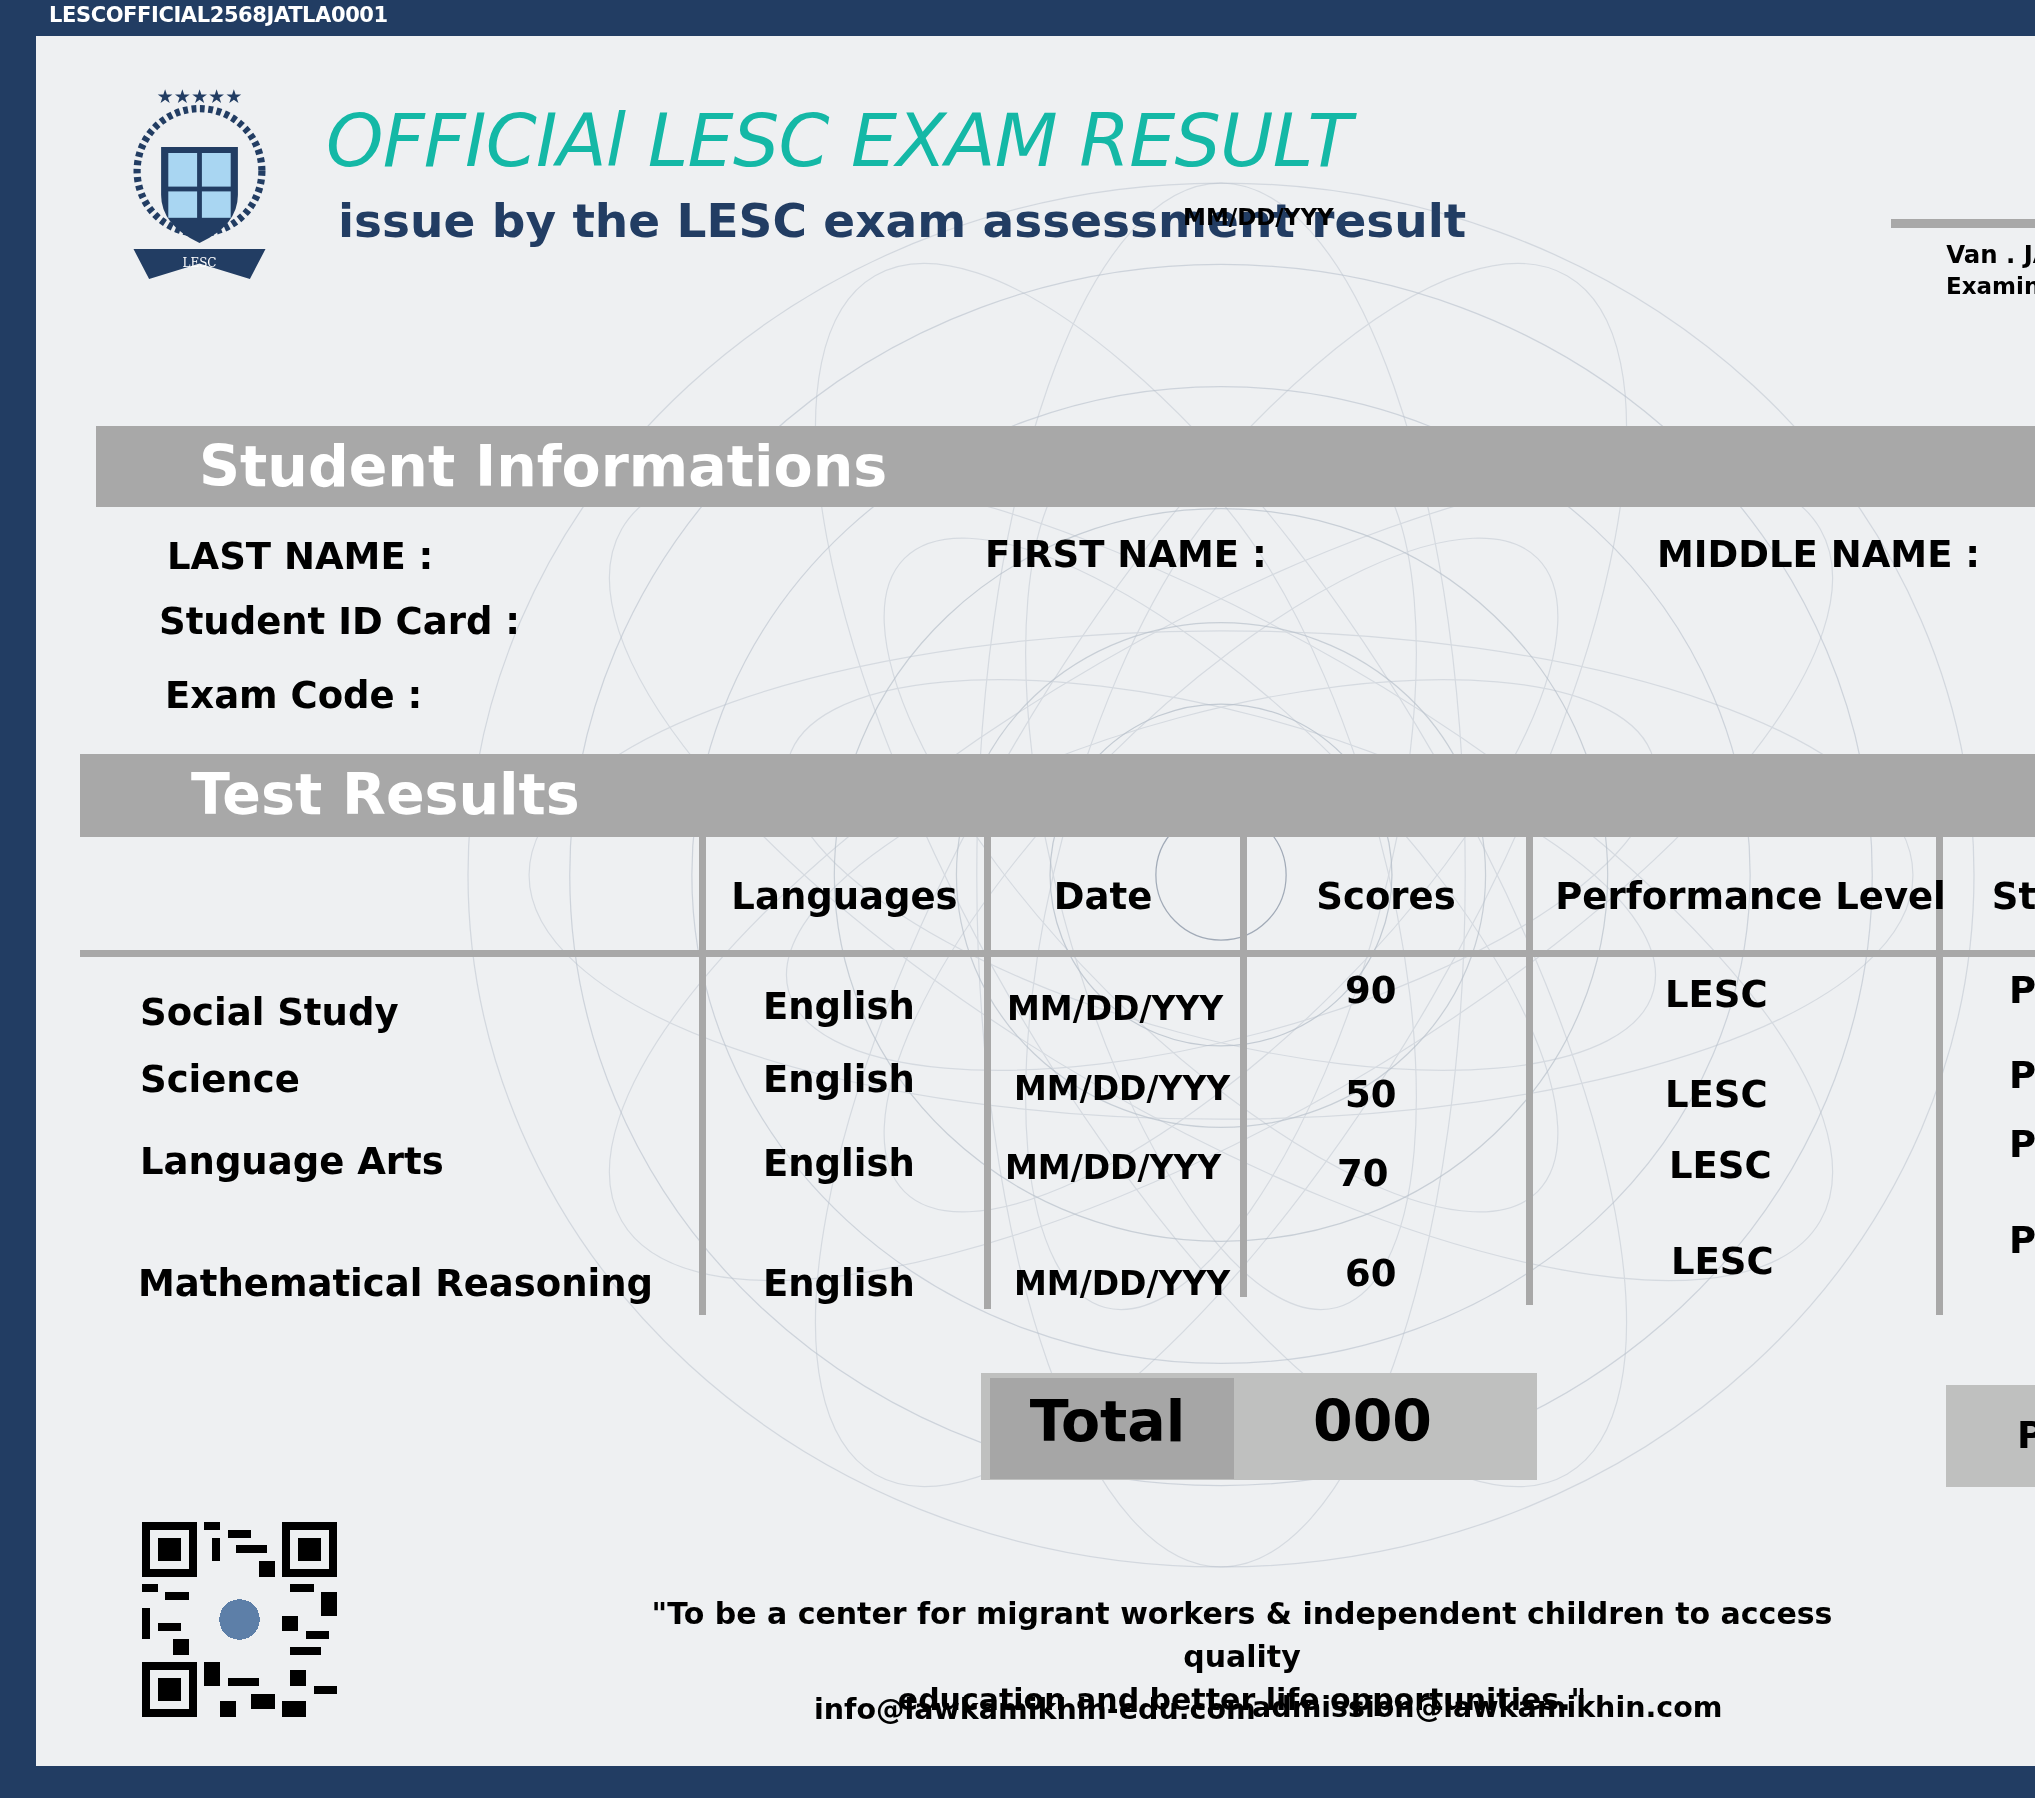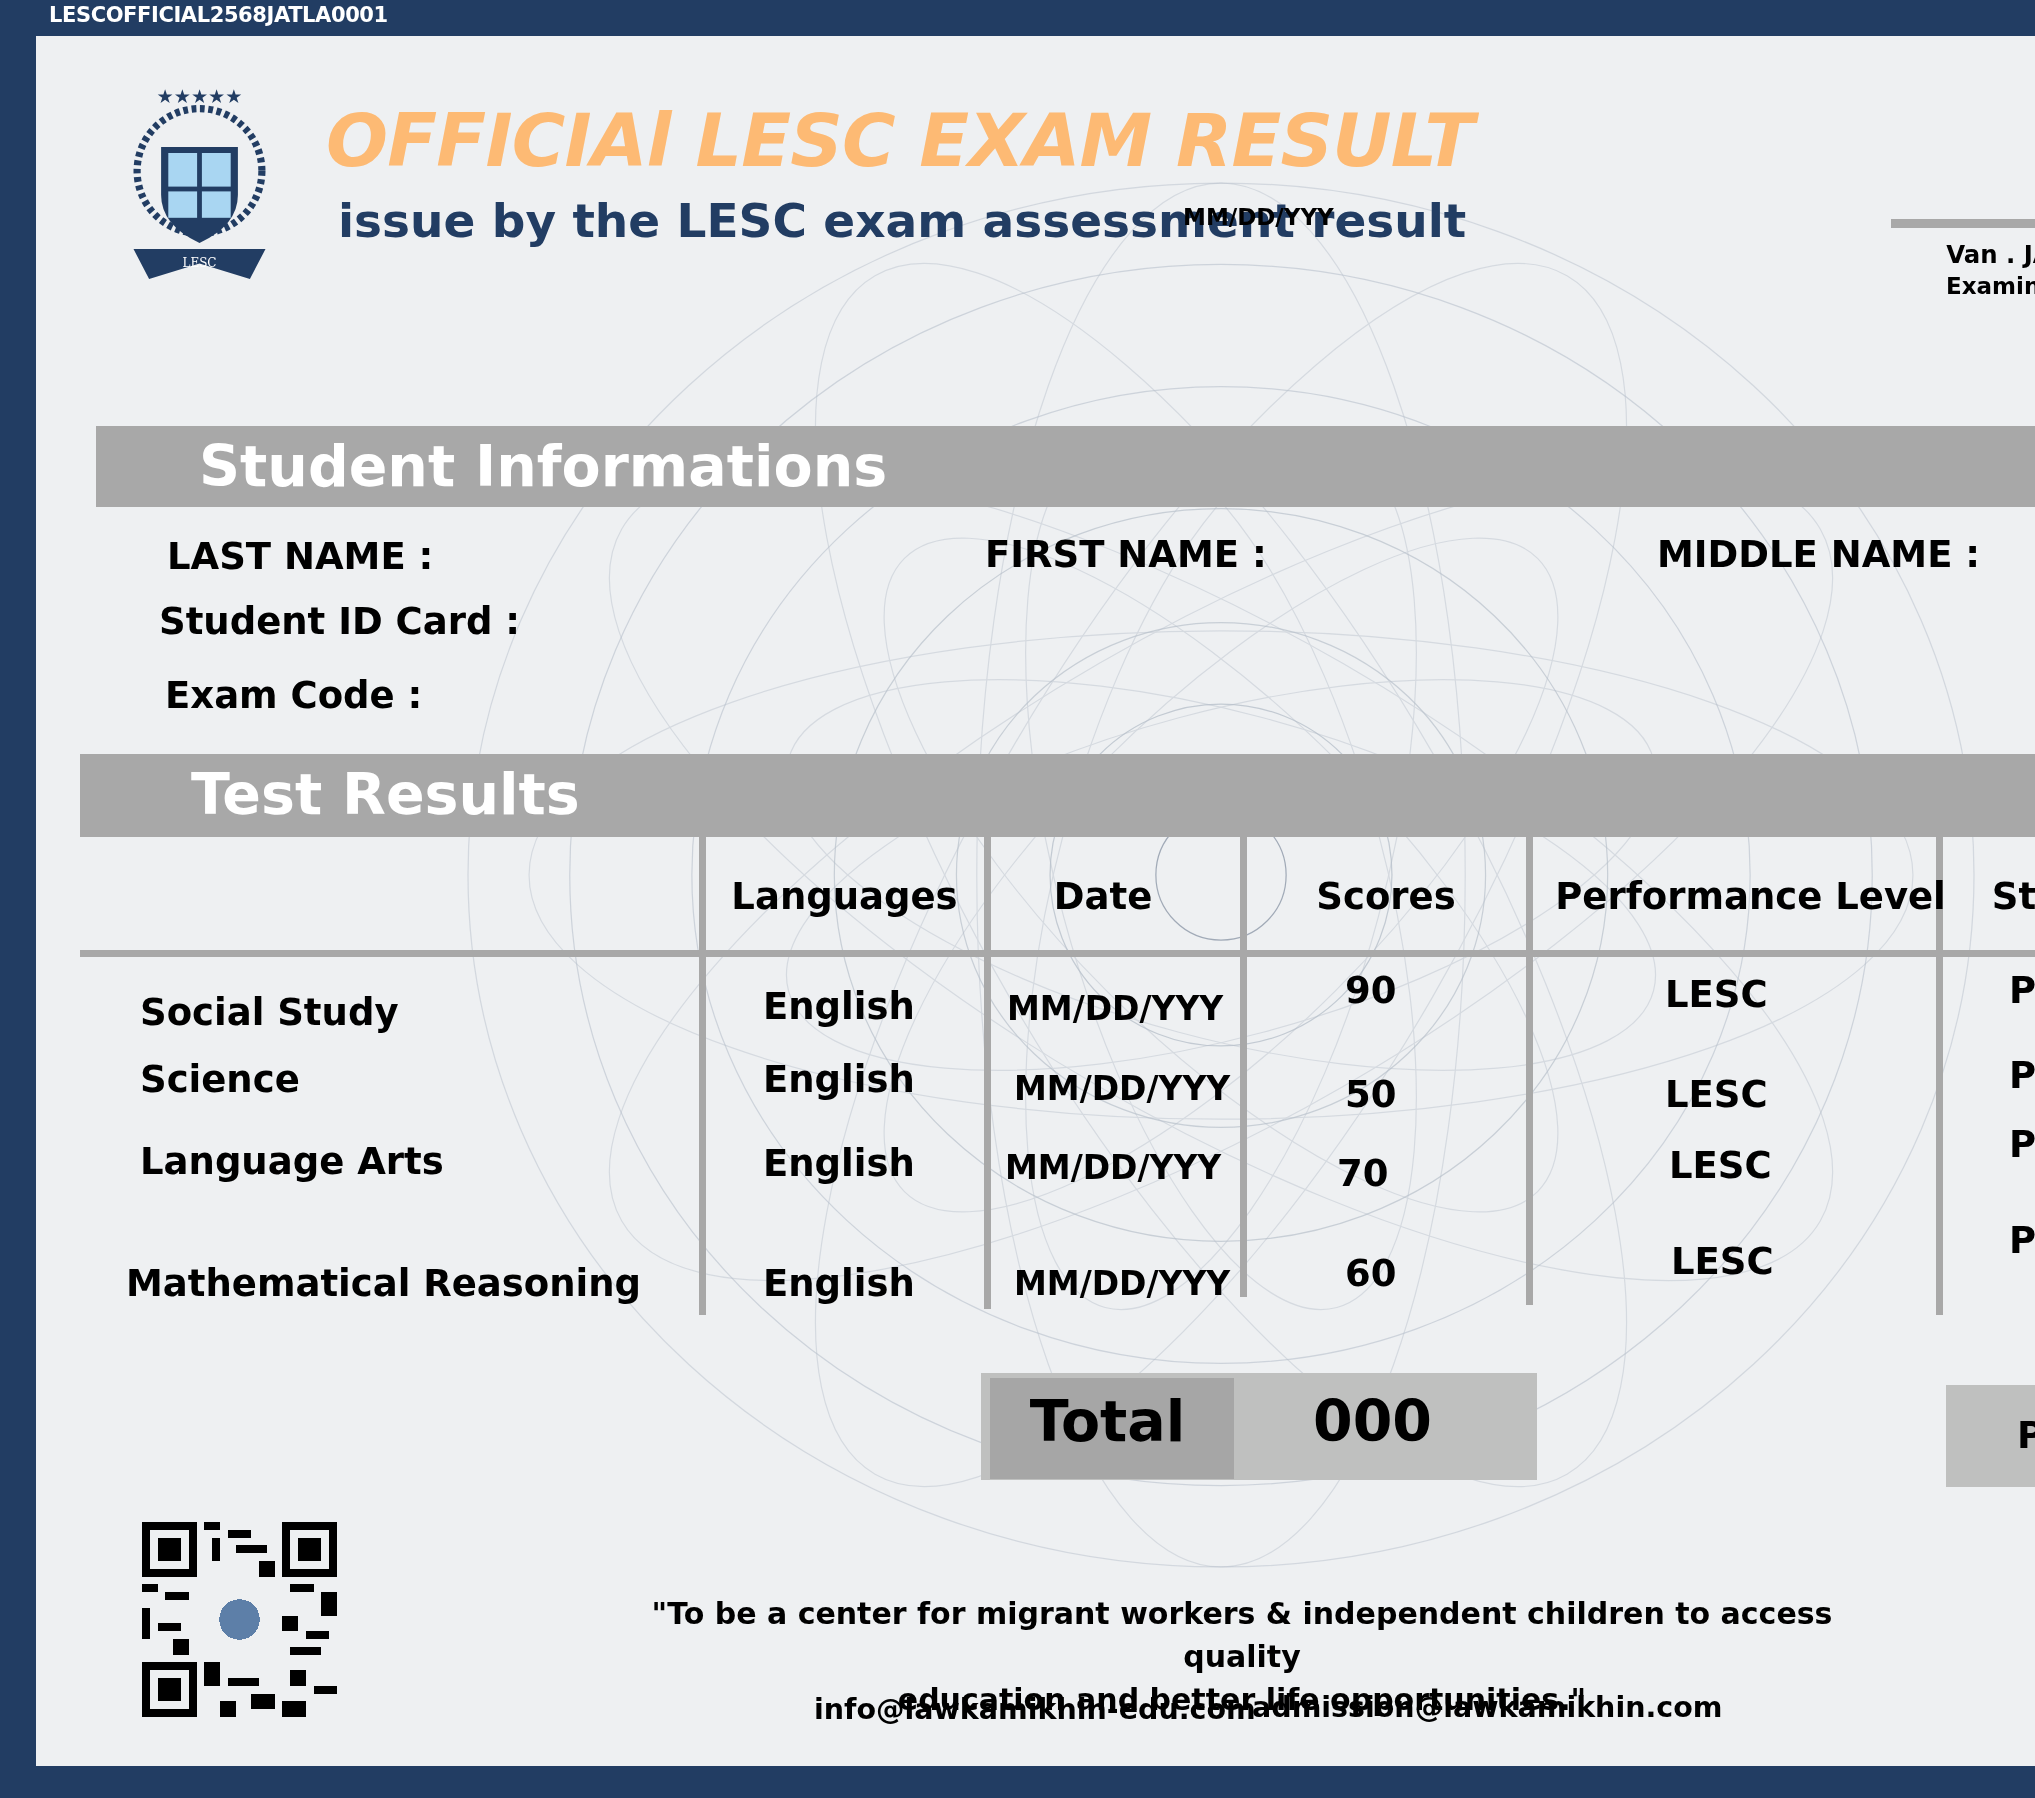--- a/index.html
+++ b/index.html
@@ -1,21 +1,21 @@
 <!DOCTYPE html>
 <html style="font-size:6.5px"><head>
 <meta charset="utf-8">
 <style>
   html,body{margin:0;padding:0;}
   body{width:2544px;height:1799px;background:#223d63;position:relative;overflow:hidden;font-family:"DejaVu Sans","Liberation Sans",sans-serif;}
   .abs{position:absolute;}
   .serial{left:49px;top:3.3px;font-size:21px;font-weight:bold;color:#fff;letter-spacing:-0.4px;}
   .sheet{left:36px;top:36px;width:2471px;height:1730px;background:#eef0f2;overflow:hidden;}
   .guilloche{left:366px;top:122px;width:1710px;height:1506px;}
-  .title{left:326px;top:98px;font-size:73px;font-weight:bold;font-style:italic;color:#fdba74;letter-spacing:-0.8px;}
+  .title{left:326px;top:98px;font-size:73px;font-weight:normal;font-style:italic;color:#14b8a6;letter-spacing:-0.8px;}
   .subtitle{left:338px;top:193px;font-size:47px;font-weight:bold;color:#223d63;}
   .date-top{left:1183px;top:204px;font-size:23px;font-weight:bold;color:#000;}
   .sigline{left:1891px;top:219px;width:474px;height:9px;background:#a8a8a8;}
   .signame{left:1891px;top:240px;width:474px;text-align:center;font-size:24.4px;font-weight:bold;color:#000;}
   .sigrole{left:1946px;top:273px;font-size:23px;font-weight:bold;color:#000;}
   .bar{background:#a8a8a8;color:#fff;font-weight:bold;}
   .bar span{position:absolute;left:69px;top:7px;font-size:57px;margin-left:34px;}
   .label{font-size:37px;font-weight:bold;color:#000;}
   .hdr{font-size:37px;font-weight:bold;color:#000;text-align:center;}
   .cell{font-size:37px;font-weight:bold;color:#000;}
@@ -132,21 +132,21 @@
 
 <div class="abs cell" style="left:140px;top:1136px;line-height:51px;">
   <div>Language Arts</div>
 </div>
 <div class="abs cell" style="left:763px;top:1142px;">English</div>
 <div class="abs cell" style="left:1005px;top:1148px;font-size:33px;">MM/DD/YYY</div>
 <div class="abs cell" style="left:1337px;top:1152px;">70</div>
 <div class="abs cell" style="left:1669px;top:1144px;">LESC</div>
 <div class="abs cell" style="left:2009px;top:1123px;">Pass</div>
 
-<div class="abs cell" style="left:126px;top:1262px;">Mathematical Reasoning</div>
+<div class="abs cell" style="left:138px;top:1262px;">Mathematical Reasoning</div>
 <div class="abs cell" style="left:763px;top:1262px;">English</div>
 <div class="abs cell" style="left:1014px;top:1264px;font-size:33px;">MM/DD/YYY</div>
 <div class="abs cell" style="left:1345px;top:1252px;">60</div>
 <div class="abs cell" style="left:1671px;top:1240px;">LESC</div>
 <div class="abs cell" style="left:2009px;top:1219px;">Pass</div>
 
 <div class="abs total-outer"></div>
 <div class="abs total-inner"></div>
 <div class="abs total-label">Total</div>
 <div class="abs total-val">000</div>

